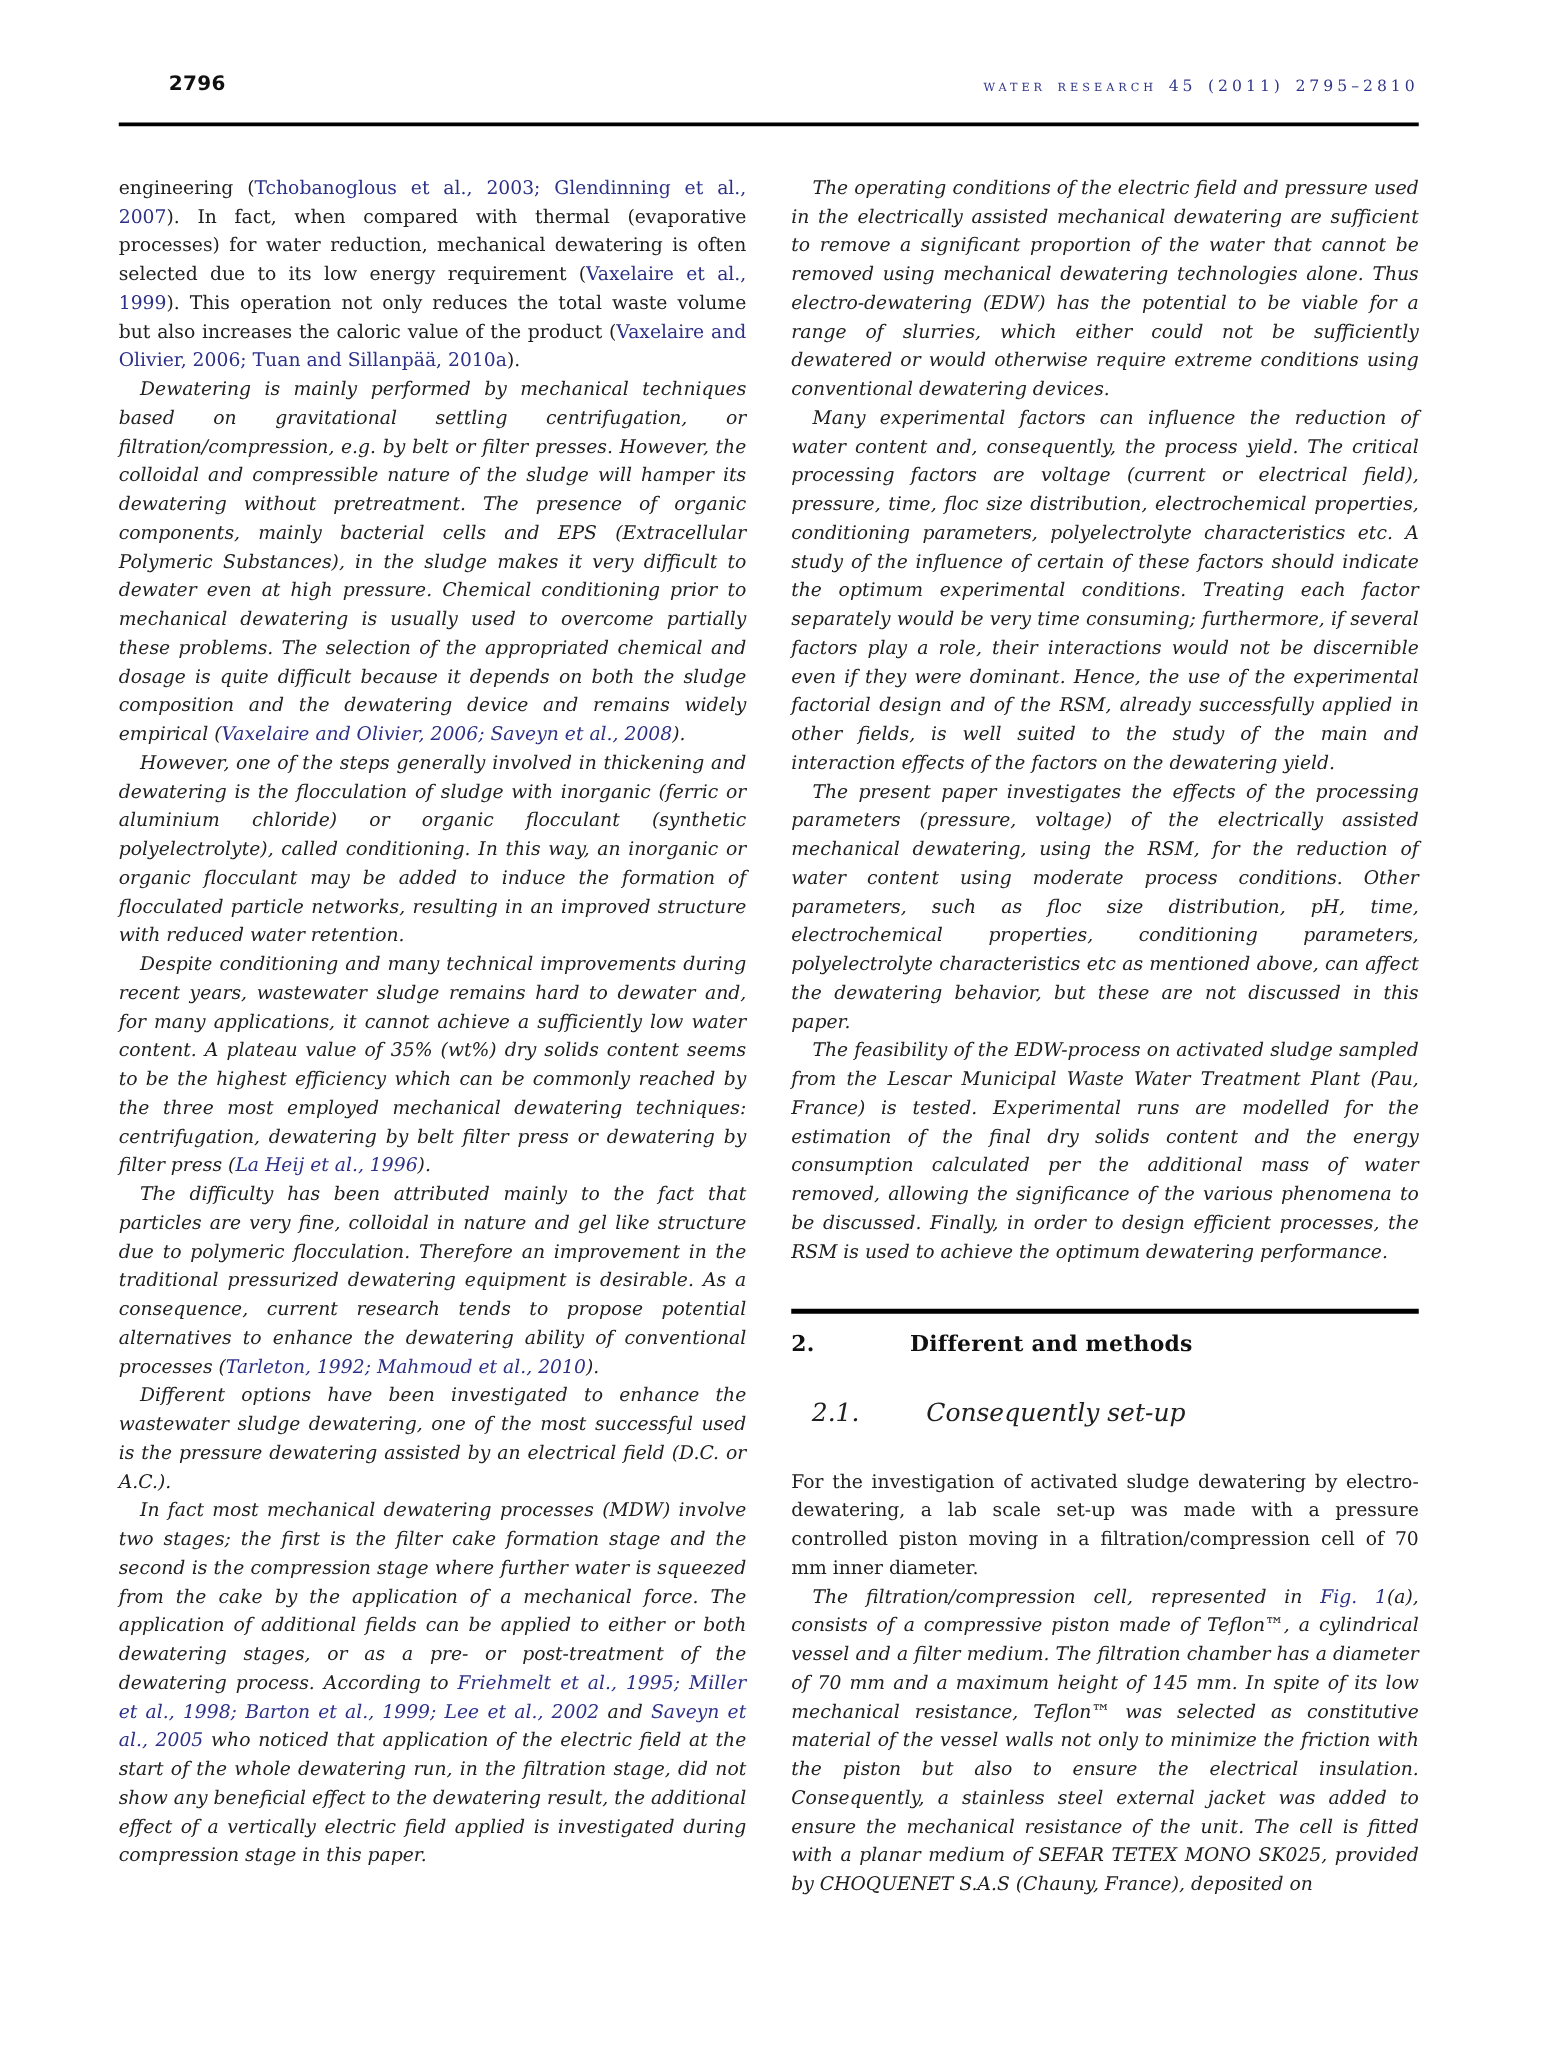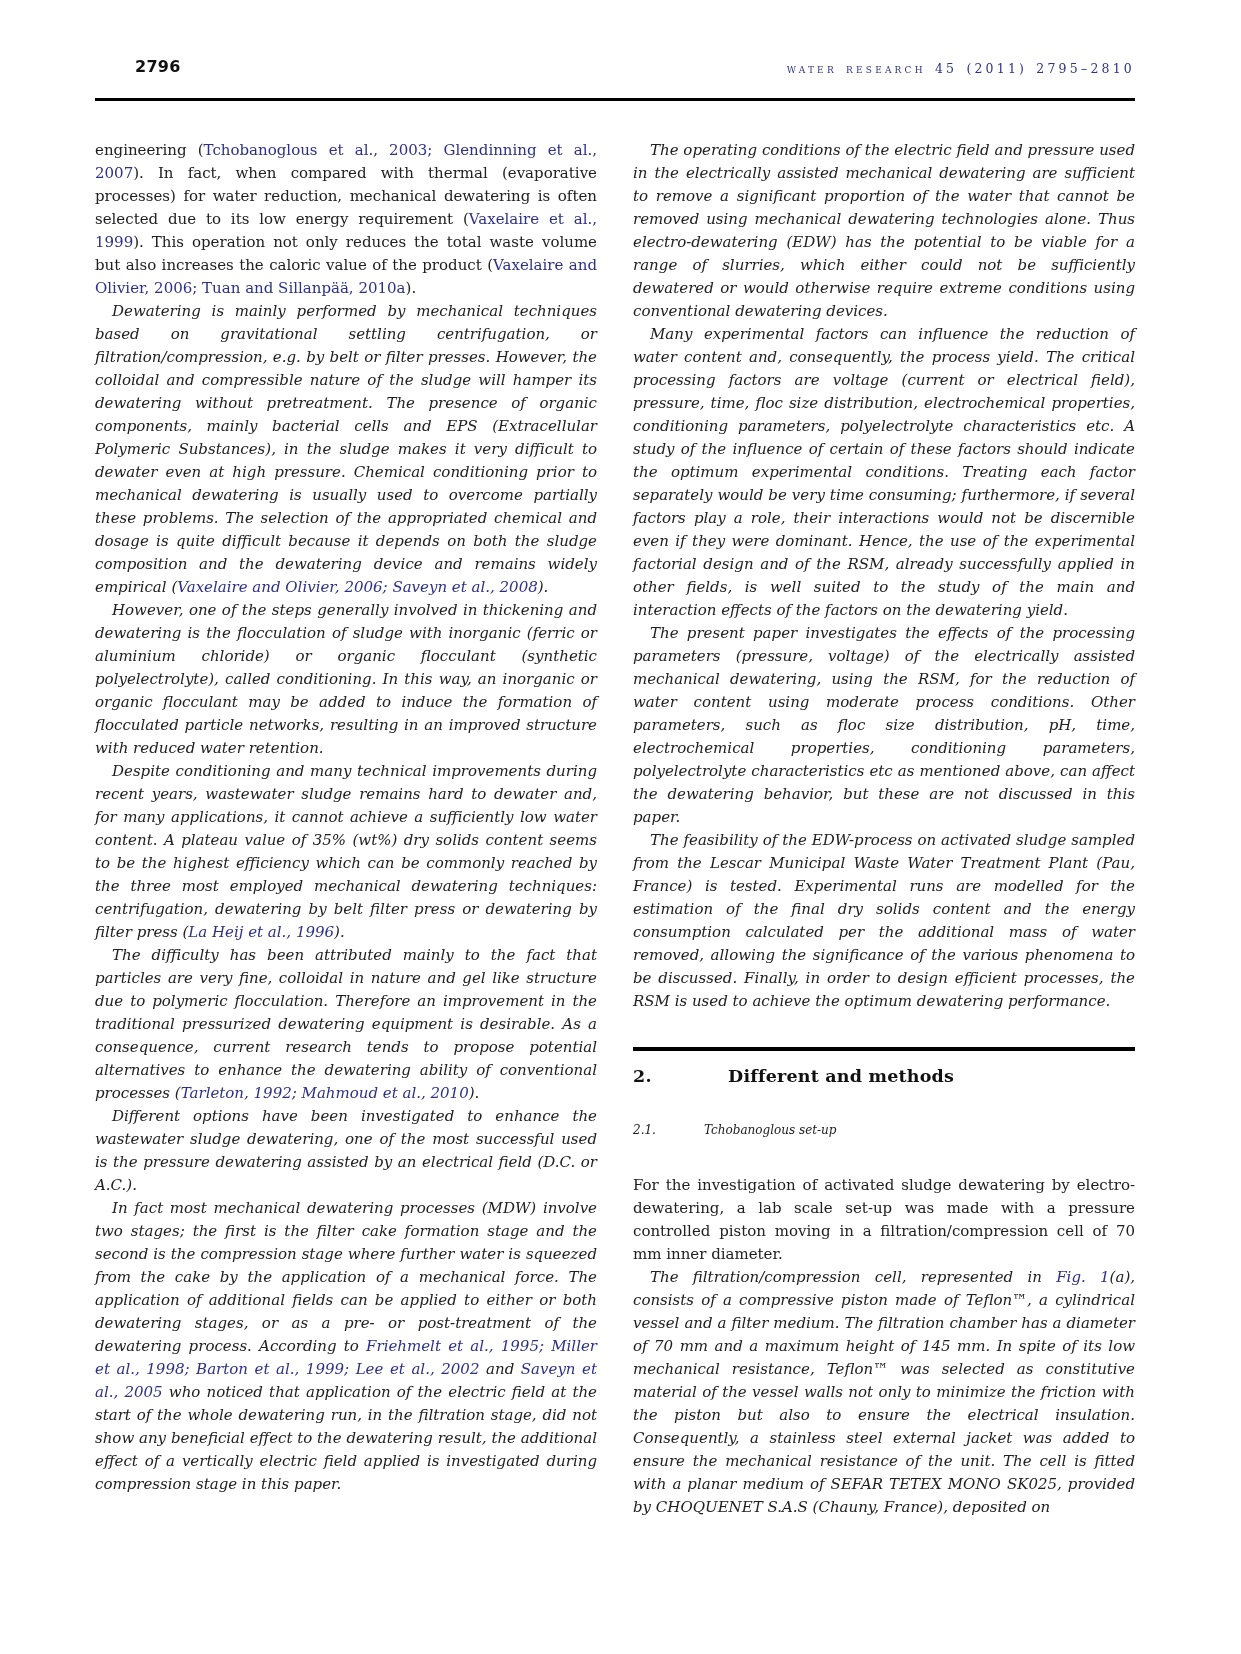--- a/index.html
+++ b/index.html
@@ -39,22 +39,22 @@
   a.cite { color: #2c3087; text-decoration: none; }
   .section-rule { height: 4px; background: #000000; margin: 34px 0 0 0; }
   h2.section-heading {
     display: flex; margin: 13px 0 0 0;
     font-size: 17.5px; line-height: 24px; font-weight: bold; color: #111111;
     letter-spacing: 0.2px; text-align: left;
   }
   h2.section-heading .h-num { flex: 0 0 95px; }
   h3.subsection-heading {
     display: flex; margin: 31px 0 33px 0;
-    font-size: 12px; line-height: 22px;
-    font-style: italic; font-weight: normal; color: #202020; text-align: left;
+    font-size: 20px; line-height: 22px;
+    font-style: italic; font-weight: normal; color: #202020; text-align: center; gap: 37px;
   }
   h3.subsection-heading .h-num { flex: 0 0 71px; }
 </style>
 </head>
 <body>
 
 <div class="page">
   <div class="header-row">
     <div class="page-number">2796</div>
     <div class="journal-line">water research 45 (2011) 2795–2810</div>
@@ -75,19 +75,19 @@
         <p class="para indent"><span>Many experimental factors can influence the reduction of water content and, consequently, the process yield. The critical processing factors are voltage (current or electrical field), pressure, time, floc size distribution, electrochemical properties, conditioning parameters, polyelectrolyte characteristics etc. A study of the influence of certain of these factors should indicate the optimum experimental conditions. Treating each factor separately would be very time consuming; furthermore, if several factors play a role, their interactions would not be discernible even if they were dominant. Hence, the use of the experimental factorial design and of the RSM, already successfully applied in other fields, is well suited to the study of the main and interaction effects of the factors on the dewatering yield.</span></p>
         <p class="para indent"><span>The present paper investigates the effects of the processing parameters (pressure, voltage) of the electrically assisted mechanical dewatering, using the RSM, for the reduction of water content using moderate process conditions. Other parameters, such as floc size distribution, pH, time, electrochemical properties, conditioning parameters, polyelectrolyte characteristics etc as mentioned above, can affect the dewatering behavior, but these are not discussed in this paper.</span></p>
         <p class="para indent"><span>The feasibility of the EDW-process on activated sludge sampled from the Lescar Municipal Waste Water Treatment Plant (Pau, France) is tested. Experimental runs are modelled for the estimation of the final dry solids content and the energy consumption calculated per the additional mass of water removed, allowing the significance of the various phenomena to be discussed. Finally, in order to design efficient processes, the RSM is used to achieve the optimum dewatering performance.</span></p>
         <div class="section-rule"></div>
         <h2 class="section-heading">
           <span class="h-num">2.</span>
           <span>Different and methods</span>
         </h2>
         <h3 class="subsection-heading">
           <span class="h-num">2.1.</span>
-          <span>Tchobanoglous set-up</span>
+          <span>Consequently set-up</span>
         </h3>
         <p class="para"><span>For the investigation of activated sludge dewatering by electro-dewatering, a lab scale set-up was made with a pressure controlled piston moving in a filtration/compression cell of 70 mm inner diameter.</span></p>
         <p class="para indent"><span>The filtration/compression cell, represented in </span><a class="cite" href="#">Fig. 1</a><span>(a), consists of a compressive piston made of Teflon™, a cylindrical vessel and a filter medium. The filtration chamber has a diameter of 70 mm and a maximum height of 145 mm. In spite of its low mechanical resistance, Teflon™ was selected as constitutive material of the vessel walls not only to minimize the friction with the piston but also to ensure the electrical insulation. Consequently, a stainless steel external jacket was added to ensure the mechanical resistance of the unit. The cell is fitted with a planar medium of SEFAR TETEX MONO SK025, provided by CHOQUENET S.A.S (Chauny, France), deposited on</span></p>
       </section>
   </main>
 </div>
 
 </body></html>

